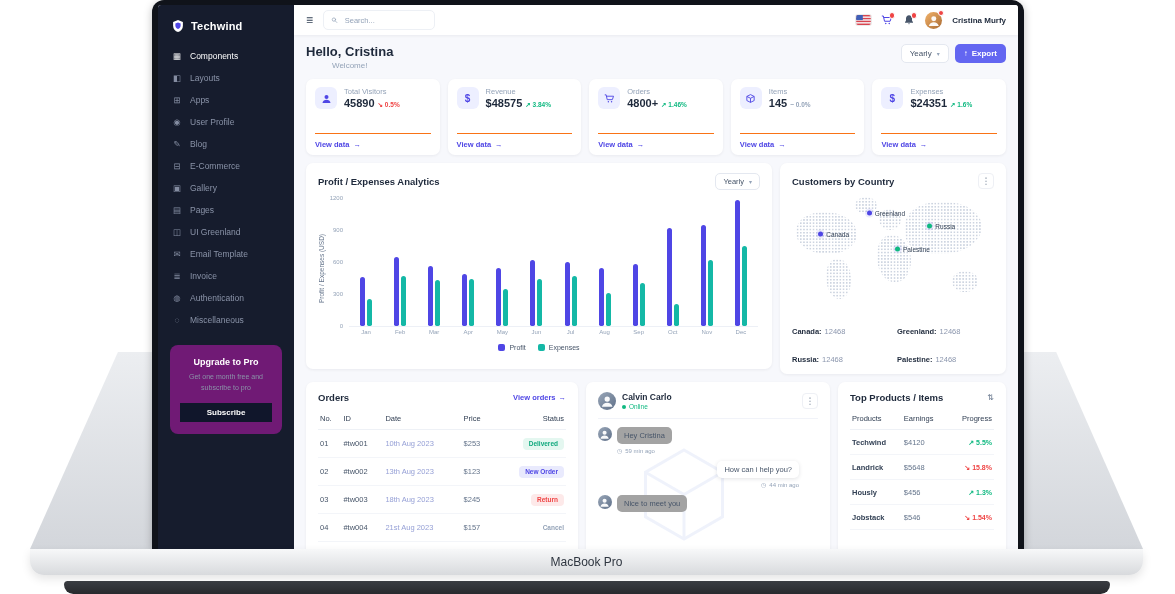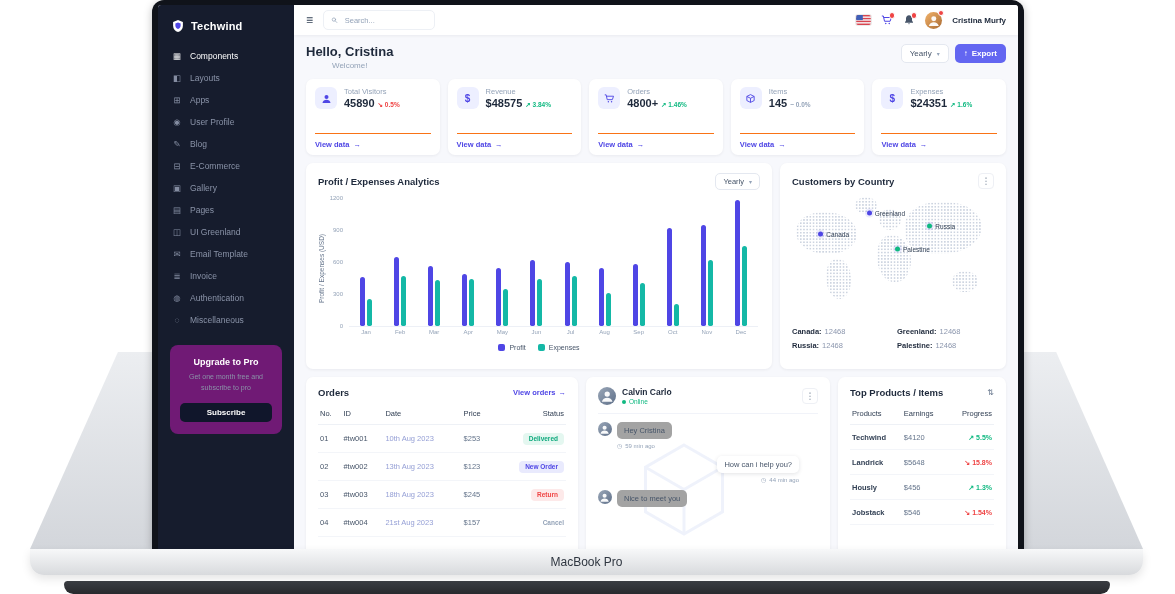--- a/index.html
+++ b/index.html
@@ -26,21 +26,21 @@
   .sidebar{width:136px;min-width:136px;background:#161c2d;display:flex;flex-direction:column;padding:8px 0 10px;box-sizing:border-box;}
   .brand{display:flex;align-items:center;gap:6px;padding:6px 13px 12px;cursor:pointer;}
   .brand-mark{width:14px;height:14px;}
   .brand-name{color:#fff;font-size:11px;font-weight:700;letter-spacing:.2px;}
   .nav-item{display:flex;align-items:center;gap:8px;padding:6px 14px;font-size:8.5px;color:#8a93a8;cursor:pointer;}
   .nav-item.active{color:#ffffff;}
   .nav-ic{width:10px;text-align:center;font-size:8.5px;opacity:.95;}
   .upgrade{margin:14px 12px 0;background:#701a75;border-radius:8px;padding:12px 10px;text-align:center;}
   .upg-title{color:#fff;font-size:9px;font-weight:700;}
   .upg-text{color:#8a93a8;font-size:7px;line-height:1.55;margin-top:5px;}
-  .upg-btn{margin-top:9px;width:100%;background:#10162b;color:#fff;border:none;border-radius:5px;font-size:8px;padding:5px 0;font-weight:700;font-family:inherit;cursor:pointer;}
+  .upg-btn{margin-top:9px;width:100%;background:#10162b;color:#fff;border:none;border-radius:0;font-size:8px;padding:5px 0;font-weight:700;font-family:inherit;cursor:pointer;}
 
   
   .main{flex:1;display:flex;flex-direction:column;min-width:0;}
   .topbar{height:30px;min-height:30px;background:#fff;display:flex;align-items:center;gap:10px;padding:0 12px;box-shadow:0 1px 3px rgba(15,23,42,.06);position:relative;z-index:3;}
   .burger{font-size:12px;color:#334155;cursor:pointer;line-height:1;}
   .searchbox{display:flex;align-items:center;gap:5px;border:1px solid #edf0f5;background:#fff;border-radius:5px;height:18px;padding:0 7px;width:96px;}
   .searchbox .svgicon{width:8px;height:8px;color:#94a3b8;}
   .searchbox input{border:none;outline:none;background:transparent;font-size:7.5px;color:#334155;width:100%;font-family:inherit;}
   .searchbox input::placeholder{color:#94a3b8;}
   .tb-right{margin-left:auto;display:flex;align-items:center;gap:10px;}
@@ -103,21 +103,21 @@
   .leg{display:flex;align-items:center;gap:4px;font-size:7px;color:#475569;}
   .leg .sq{width:7px;height:7px;border-radius:2px;}
 
   
   .map-card{padding:10px 12px;box-sizing:border-box;position:relative;}
   .map{position:relative;height:118px;margin-top:6px;}
   .blob{position:absolute;background-image:radial-gradient(#cdd4e0 0.8px,transparent 0.95px);background-size:3.2px 3.2px;}
   .marker{position:absolute;display:flex;align-items:center;gap:3px;transform:translate(-2px,-50%);}
   .mdot{width:5px;height:5px;border-radius:50%;box-shadow:0 0 0 2px rgba(99,102,241,.12);}
   .mlabel{font-size:6.5px;color:#334155;}
-  .map-legend{display:grid;grid-template-columns:1fr 1fr;gap:5px 8px;margin-top:14px;}
+  .map-legend{display:grid;grid-template-columns:1fr 1fr;gap:19px 8px;margin-top:14px;}
   .ml-item{font-size:7.5px;color:#1e293b;font-weight:700;}
   .ml-item .val{color:#8b96ad;font-weight:400;margin-left:3px;}
 
   
   .orders-card,.prod-card{padding:10px 12px;box-sizing:border-box;height:210px;}
   .link{font-size:7.5px;color:#4f46e5;font-weight:600;cursor:pointer;display:flex;align-items:center;gap:3px;}
   table.tbl{width:100%;border-collapse:collapse;margin-top:5px;}
   .tbl th{font-size:7.5px;color:#334155;text-align:left;padding:6px 2px;border-bottom:1px solid #eef1f6;font-weight:400;}
   .tbl td{font-size:7.5px;color:#475569;padding:7.5px 2px;border-bottom:1px solid #f3f5f9;}
   .tbl th:last-child,.tbl td:last-child{text-align:right;}

